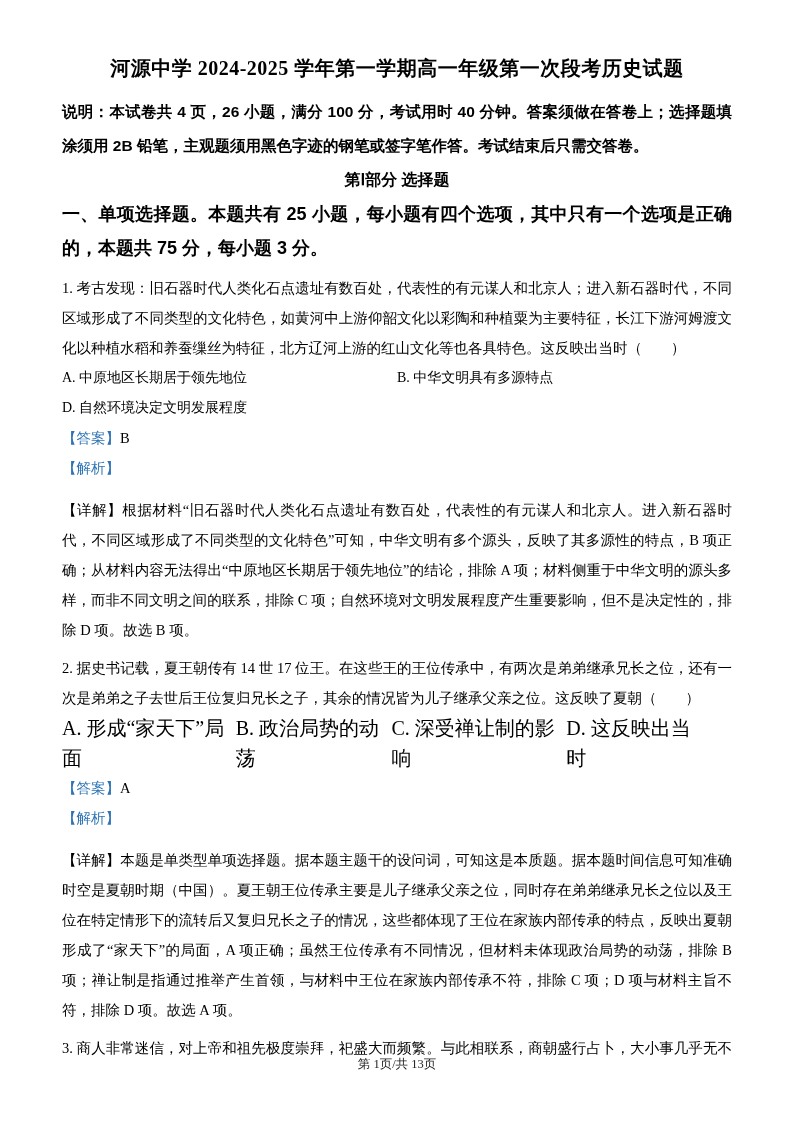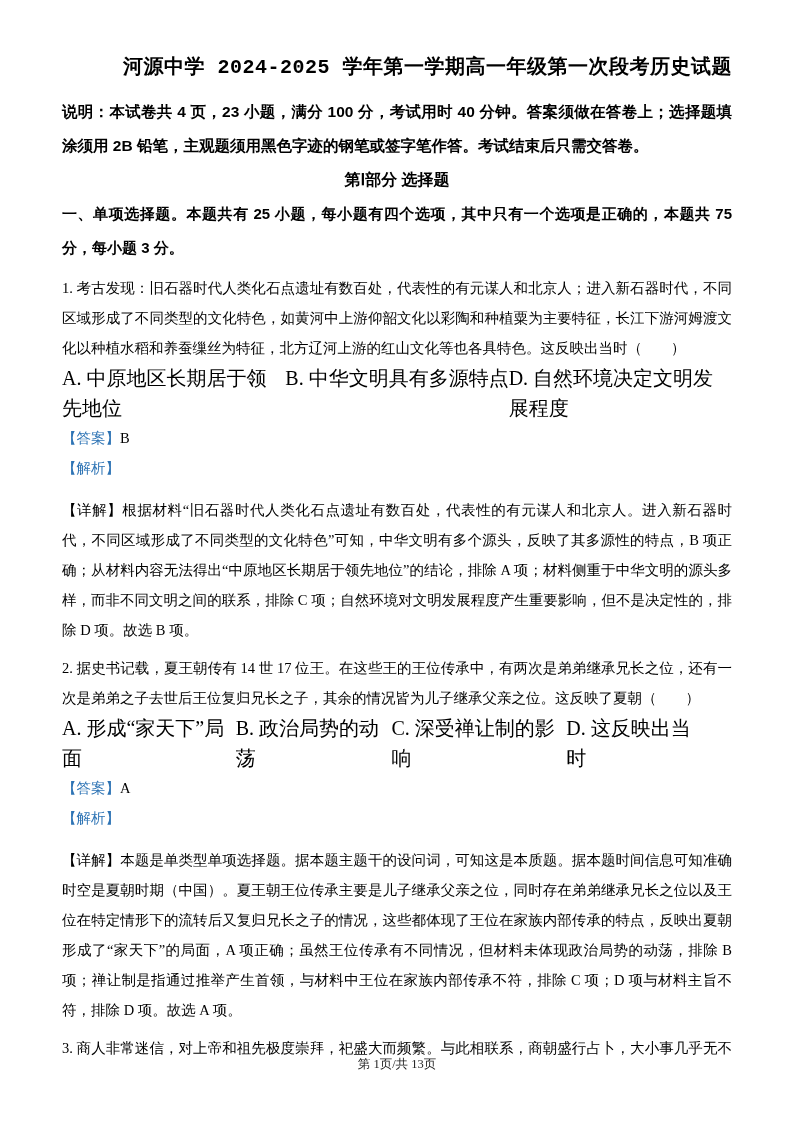--- a/index.html
+++ b/index.html
@@ -14,65 +14,65 @@
   }
   .page {
     position: absolute;
     inset: 0;
     background: #ffffff;
   }
   .content {
     padding: 54px 62px 0 62px;
   }
   .doc-title {
-    font-family: Liberation Mono, monospace;
+    font-family: Liberation Serif, serif;
     font-weight: 700;
     font-size: 20px;
     line-height: 28px;
-    text-align: right;
+    text-align: center;
     letter-spacing: 0.5px;
     margin-bottom: 13px;
   }
   .notice {
     font-family: "Liberation Sans", sans-serif;
     font-weight: 700;
     font-size: 15.5px;
     line-height: 34px;
     text-align: justify;
   }
   .part-heading {
     font-family: "Liberation Sans", sans-serif;
     font-weight: 700;
     font-size: 16px;
     line-height: 34px;
     text-align: center;
   }
   .section-intro {
     font-family: "Liberation Sans", sans-serif;
     font-weight: 700;
-    font-size: 15px;
+    font-size: 18px;
     line-height: 34px;
     text-align: justify;
   }
   .question {
     margin-top: 8px;
     font-size: 14.5px;
     line-height: 30px;
   }
   .stem {
     text-align: justify;
   }
   .stem-partial {
     text-align: justify;
     text-align-last: justify;
   }
   .options-grid {
     display: grid;
-    grid-template-columns: 1fr 1fr 1fr;
-    font-size: 20px;
+    grid-template-columns: 1fr 1fr;
+    font-size: 14px;
     line-height: 30px;
   }
   .options-row {
     display: flex;
     justify-content: space-between;
     padding-right: 28px;
     font-size: 20px;
     line-height: 30px;
   }
   .answer-line, .analysis-line {
@@ -101,21 +101,21 @@
   }
 </style>
 </head>
 <body>
 
 <div class="page">
   <div class="content">
 
     <div class="doc-title">河源中学 2024-2025 学年第一学期高一年级第一次段考历史试题</div>
 
-    <div class="notice">说明：本试卷共 4 页，23 小题，满分 100 分，考试用时 40 分钟。答案须做在答卷上；选择题填涂须用 2B 铅笔，主观题须用黑色字迹的钢笔或签字笔作答。考试结束后只需交答卷。</div>
+    <div class="notice">说明：本试卷共 4 页，26 小题，满分 100 分，考试用时 40 分钟。答案须做在答卷上；选择题填涂须用 2B 铅笔，主观题须用黑色字迹的钢笔或签字笔作答。考试结束后只需交答卷。</div>
 
     <div class="part-heading">第Ⅰ部分 选择题</div>
 
     <div class="section-intro">一、单项选择题。本题共有 25 小题，每小题有四个选项，其中只有一个选项是正确的，本题共 75 分，每小题 3 分。</div>
 
     <div class="question">
       <div class="stem">1. 考古发现：旧石器时代人类化石点遗址有数百处，代表性的有元谋人和北京人；进入新石器时代，不同区域形成了不同类型的文化特色，如黄河中上游仰韶文化以彩陶和种植粟为主要特征，长江下游河姆渡文化以种植水稻和养蚕缫丝为特征，北方辽河上游的红山文化等也各具特色。这反映出当时（　　）</div>
       <div class="options-grid">
         <span>A. 中原地区长期居于领先地位</span>
         <span>B. 中华文明具有多源特点</span>

